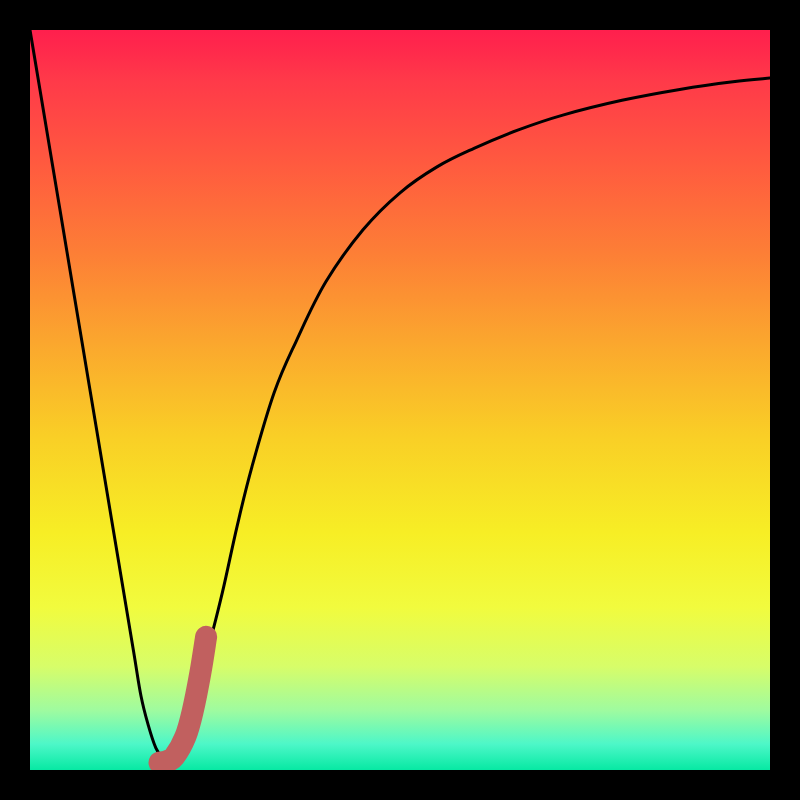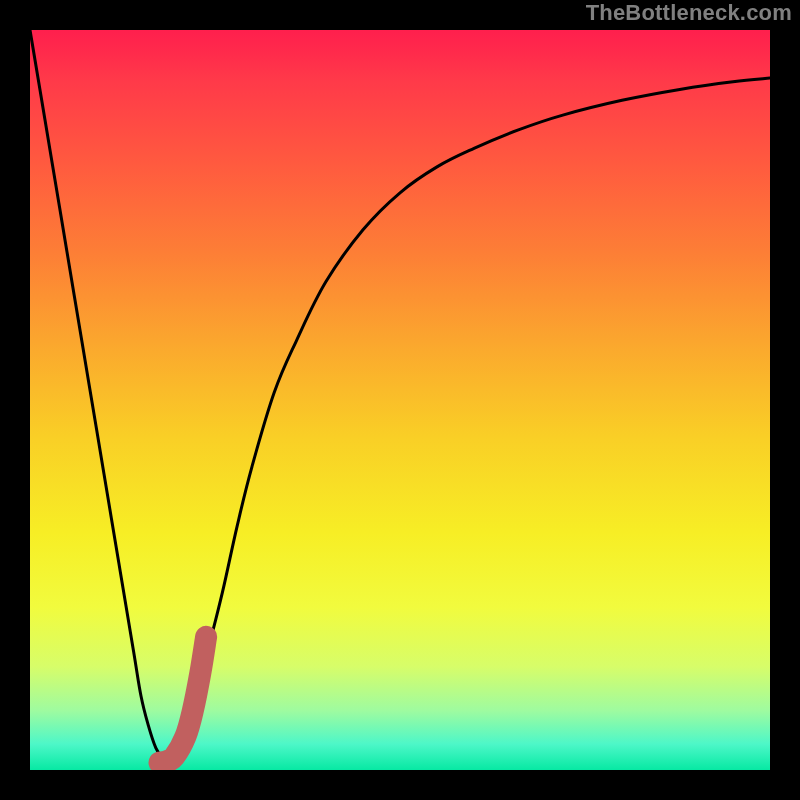--- a/index.html
+++ b/index.html
@@ -37,21 +37,20 @@
     background: #000;
   }
   svg {
     display: block;
   }
 </style>
 </head>
 <body>
 
 <div class="frame">
-  <div class="watermark">TheBottleneck.com</div>
 
   <div class="plot-outer">
     <svg id="plot-svg" width="740" height="740" viewBox="0 0 740 740">
       <defs>
         <linearGradient id="bg-grad" x1="0" y1="0" x2="0" y2="1">
             <stop offset="0.00%" stop-color="#ff1f4d"></stop>
             <stop offset="7.00%" stop-color="#ff3a49"></stop>
             <stop offset="18.00%" stop-color="#ff5a3f"></stop>
             <stop offset="30.00%" stop-color="#fd7e36"></stop>
             <stop offset="42.00%" stop-color="#fba62e"></stop>

